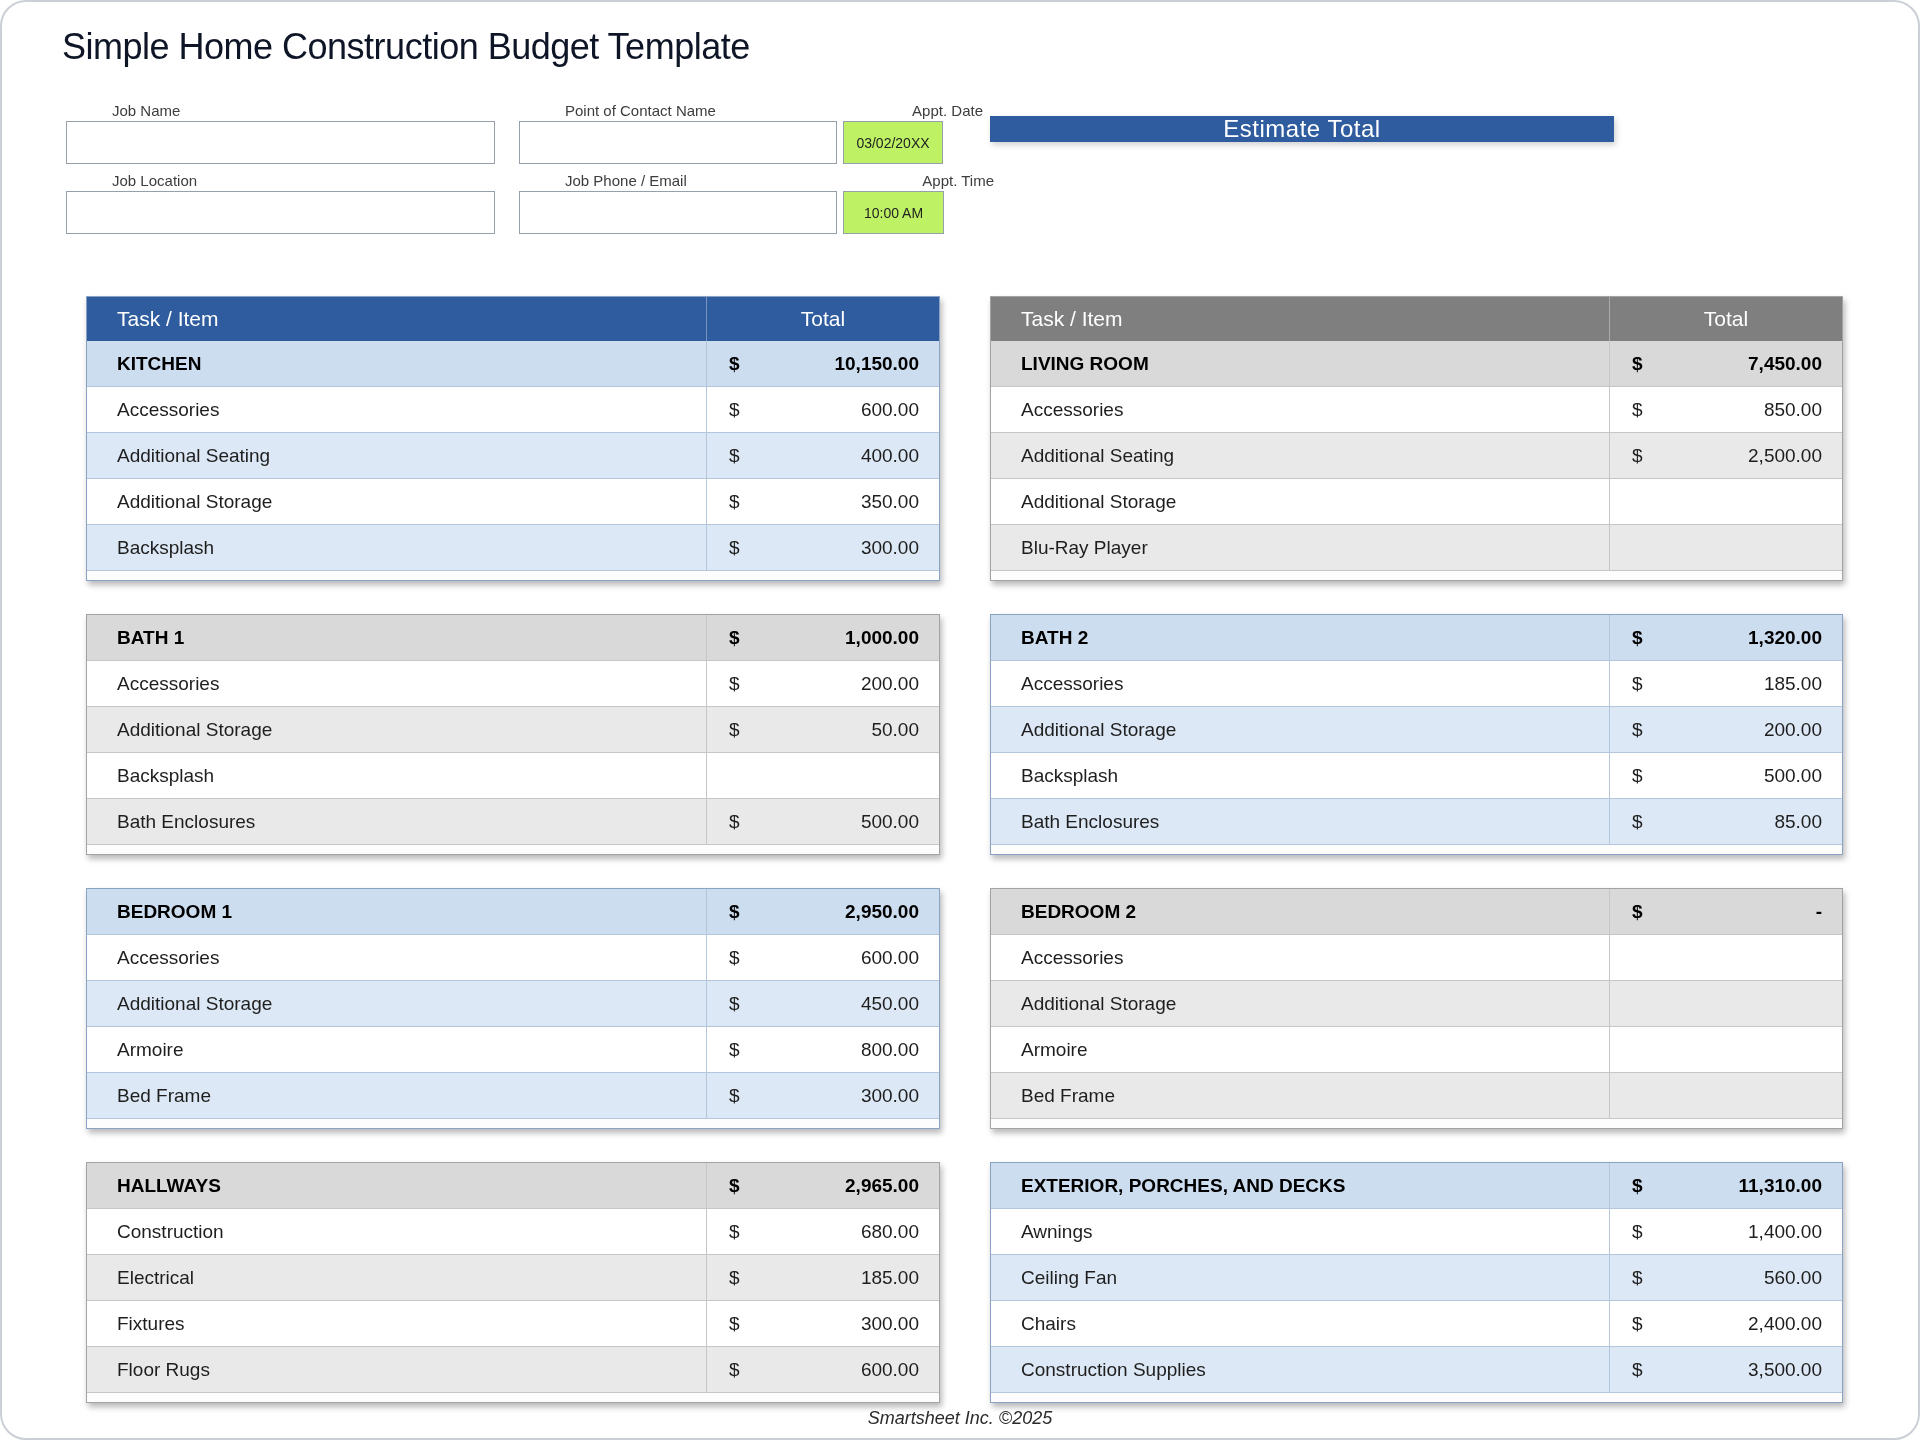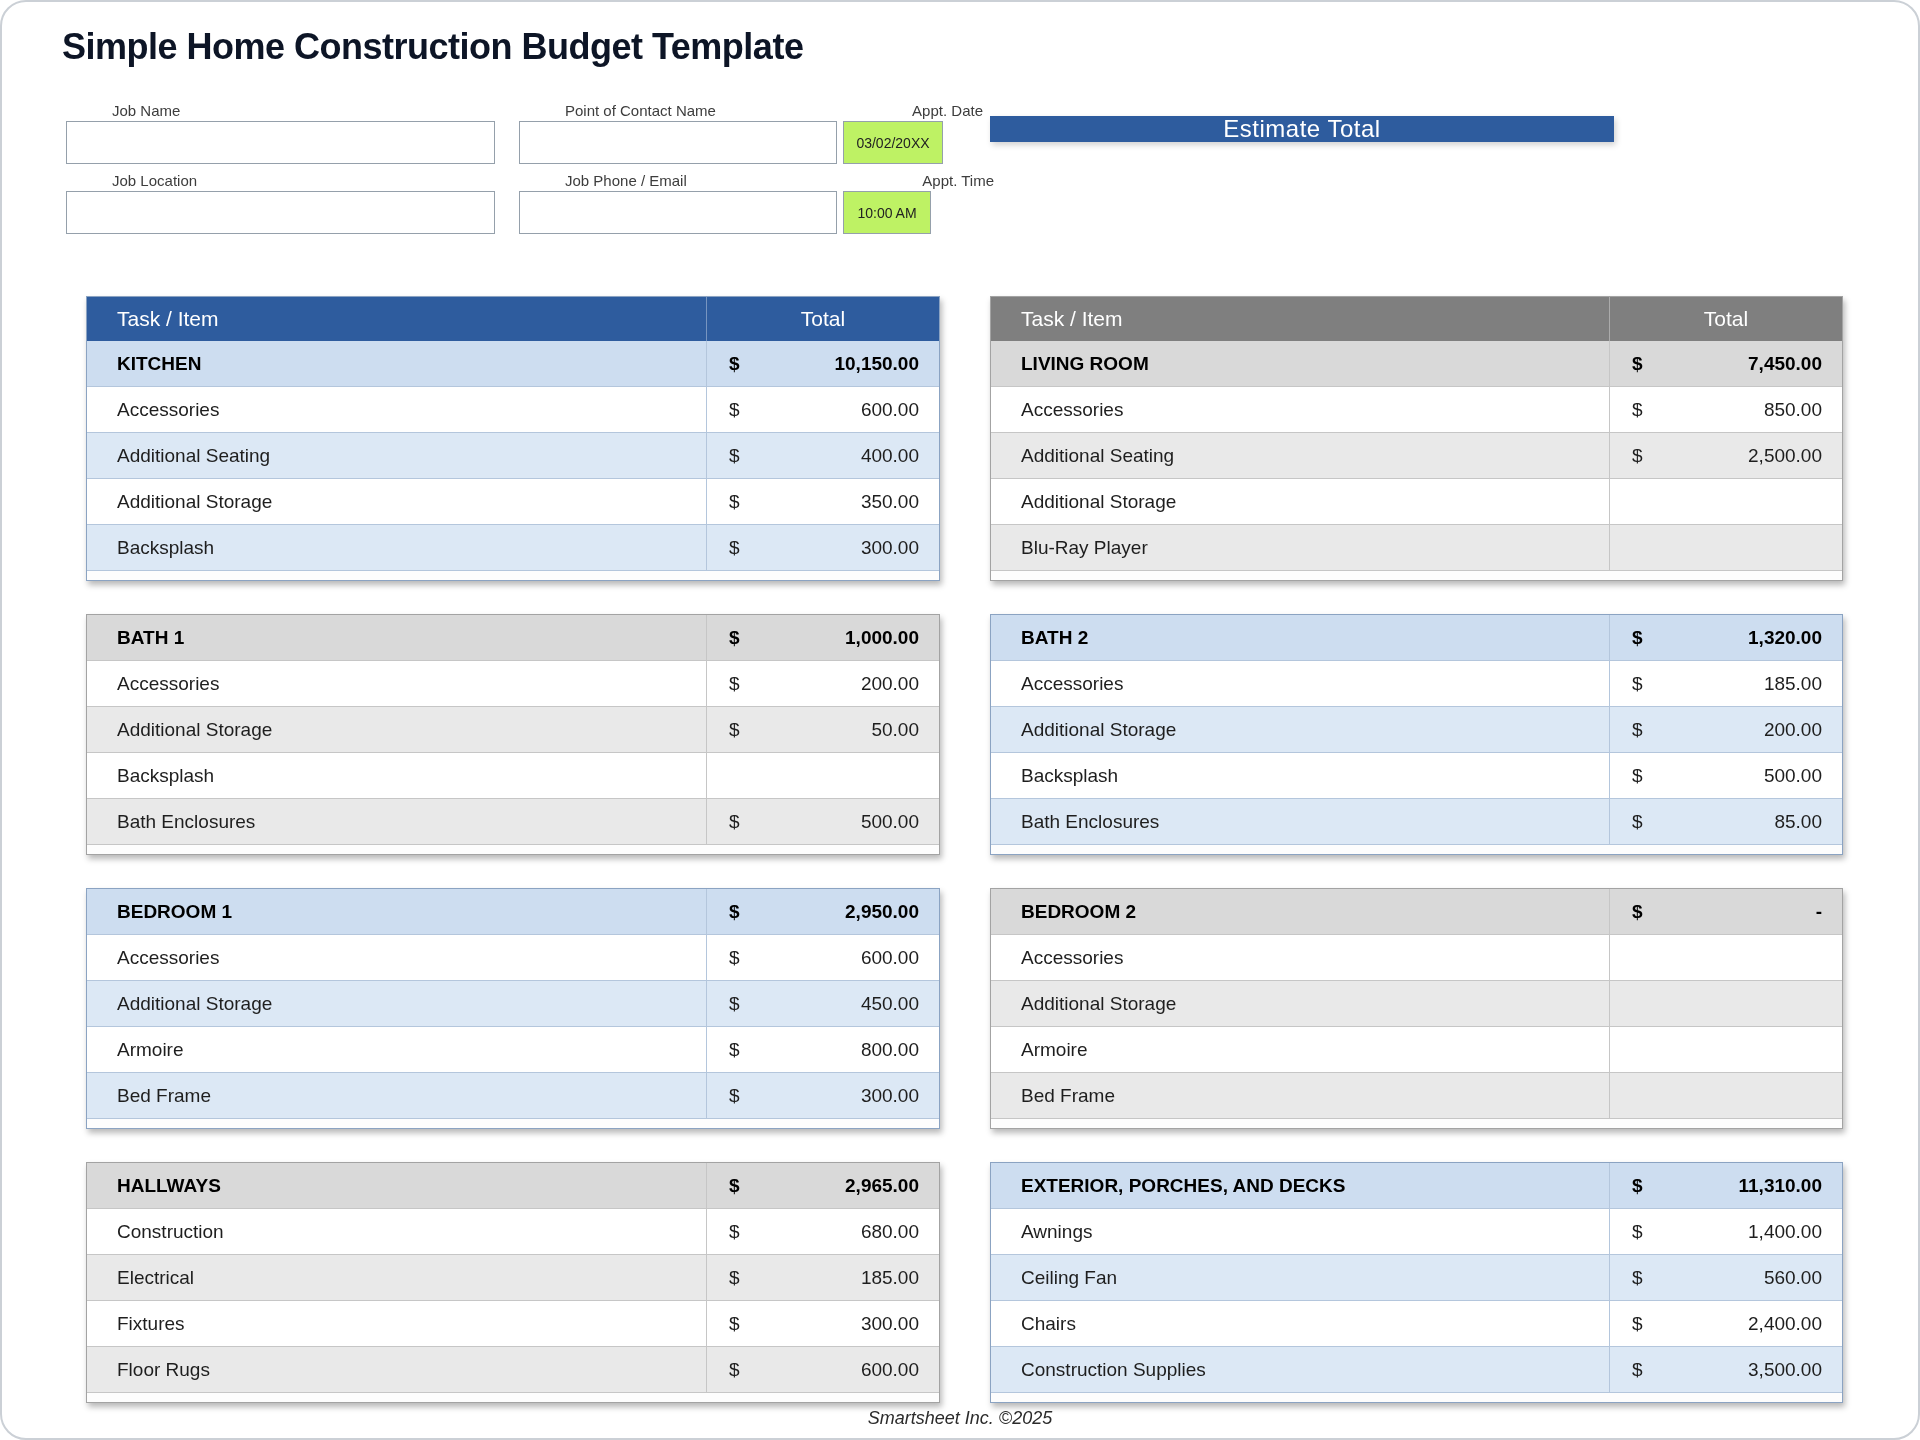--- a/index.html
+++ b/index.html
@@ -7,21 +7,21 @@
   body { font-family:"Liberation Sans", sans-serif; position:relative; }
 
   .page {
     position:relative; width:1920px; height:1440px;
     background:#fff; border:2px solid #cbd0d6; border-radius:26px;
     overflow:hidden;
   }
 
   .page-title {
     position:absolute; left:60px; top:24px;
-    font-size:36px; font-weight:700; color:#0d1526; letter-spacing:-0.5px;
+    font-size:36px; font-weight:400; color:#0d1526; letter-spacing:-0.5px;
   }
 
   
   .field-label { position:absolute; font-size:15px; color:#3d3d3d;margin-left:40px; }
   .field-label.ra { text-align:right; }
   .field-input {
     position:absolute; height:43px; background:#fff;
     border:1px solid #95a0ab; font-size:16px; color:#222;
     font-family:"Liberation Sans", sans-serif; padding:0 10px;
   }
@@ -104,21 +104,21 @@
   <span class="field-label ra" style="left:841px; top:100px; width:100px;">Appt. Date</span>
   <span class="field-label" style="left:70px; top:170px;">Job Location</span>
   <span class="field-label" style="left:523px; top:170px;">Job Phone / Email</span>
   <span class="field-label ra" style="left:852px; top:170px; width:100px;">Appt. Time</span>
 
   <input class="field-input" style="left: 64px; top: 119px; width: 429px;" value="">
   <input class="field-input" style="left: 517px; top: 119px; width: 318px;" value="">
   <div class="value-box" style="left:841px; top:119px; width:100px;">03/02/20XX</div>
   <input class="field-input" style="left: 64px; top: 189px; width: 429px;" value="">
   <input class="field-input" style="left: 517px; top: 189px; width: 318px;" value="">
-  <div class="value-box" style="left:841px; top:189px; width:88px;">10:00 AM</div>
+  <div class="value-box" style="left:841px; top:189px; width:101px;">10:00 AM</div>
 
   <div class="estimate">
     <div class="est-head">Estimate Total</div>
   </div>
 
   <div class="tables-col col-left">
       <div class="budget-table theme-blue">
         <div class="crow col-head blue">
           <div class="cell task">Task / Item</div>
           <div class="cell total">Total</div>

